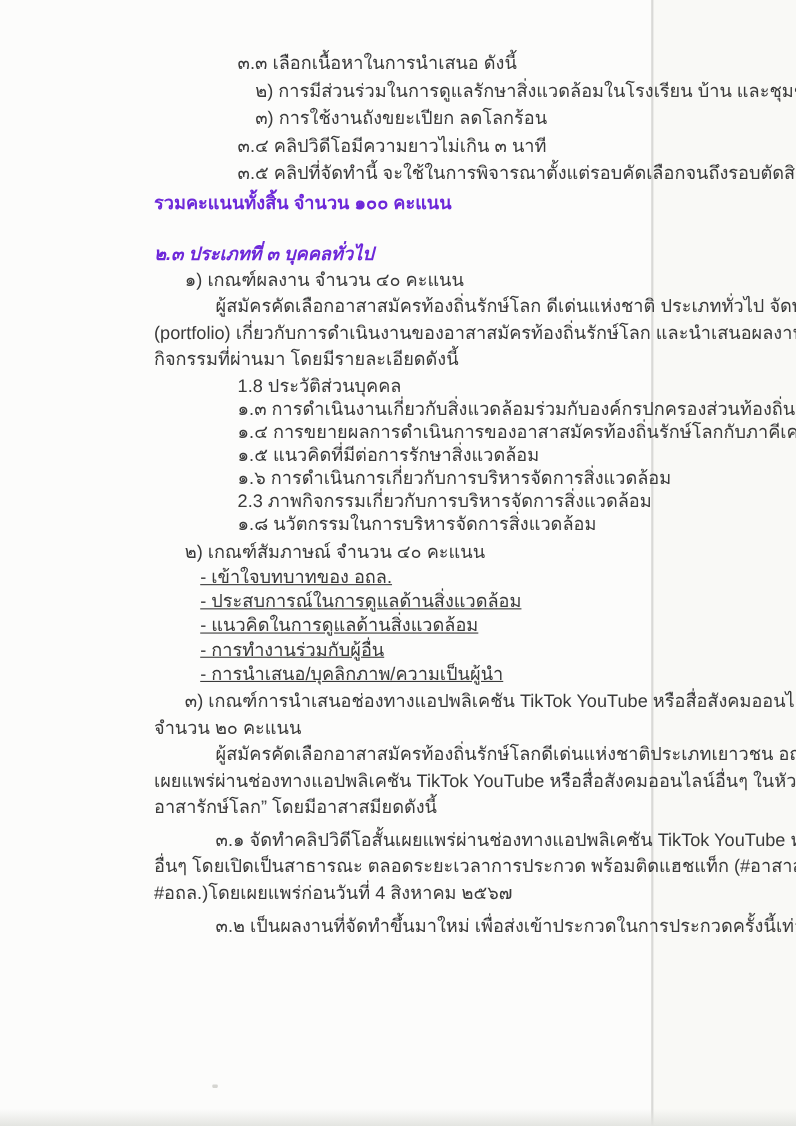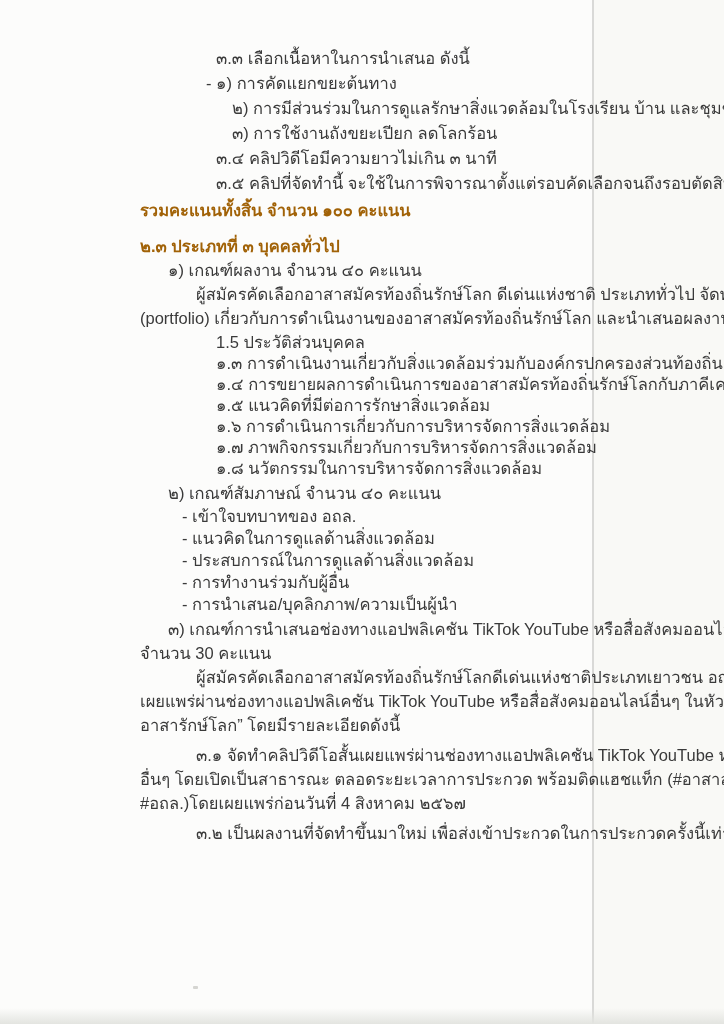--- a/index.html
+++ b/index.html
@@ -29,88 +29,88 @@
     position:absolute;left:193px;top:986px;width:5px;height:3px;
     background:#b4b4ae;opacity:.55;border-radius:1px;
   }
   
   .content{
     position:absolute;top:46px;left:0;right:0;
     font-size:16.5px;line-height:24px;
     white-space:nowrap;
   }
   .ln{padding-left:140px;}
-  .bold{font-weight:700;color:#a16207;}
+  .bold{font-weight:700;color:#6d28d9;}
   .sec1 .ln{line-height:25px;}
   .ind-a{padding-left:216px;}     
   .ind-ad{padding-left:206px;}    
   .ind-b{padding-left:232px;}     
   .ind-c{padding-left:168px;}     
   .ind-d{padding-left:216px;}     
   .ind-e{padding-left:182px;}     
   .ind-f{padding-left:196px;}     
   .tight{line-height:21px;}
-  .tight2{line-height:22px;}
-  .gap-lg{margin-top:12px;}
+  .tight2{line-height:22px;text-decoration:underline;}
+  .gap-lg{margin-top:22px;font-style:italic;}
   .gap-sm{margin-top:6px;}
   .gap-xs{margin-top:2px;}
 </style>
 </head>
 <body>
 
 <div class="page">
 
   <div class="scan-right-strip"></div>
   <div class="scan-vline"></div>
 
   <div class="content">
 
     <div class="sec1">
       <div class="ln ind-a">๓.๓ เลือกเนื้อหาในการนำเสนอ ดังนี้</div>
-      <div class="ln ind-ad">- ๑) การคัดแยกขยะต้นทาง</div>
       <div class="ln ind-b">๒) การมีส่วนร่วมในการดูแลรักษาสิ่งแวดล้อมในโรงเรียน บ้าน และชุมชน</div>
       <div class="ln ind-b">๓) การใช้งานถังขยะเปียก ลดโลกร้อน</div>
       <div class="ln ind-a">๓.๔ คลิปวิดีโอมีความยาวไม่เกิน ๓ นาที</div>
       <div class="ln ind-a">๓.๕ คลิปที่จัดทำนี้ จะใช้ในการพิจารณาตั้งแต่รอบคัดเลือกจนถึงรอบตัดสินระดับประเทศ</div>
     </div>
 
     <div class="ln bold gap-xs">รวมคะแนนทั้งสิ้น จำนวน ๑๐๐ คะแนน</div>
 
     <div class="ln bold gap-lg">๒.๓ ประเภทที่ ๓ บุคคลทั่วไป</div>
 
     <div>
       <div class="ln ind-c">๑) เกณฑ์ผลงาน จำนวน ๔๐ คะแนน</div>
       <div class="ln ind-f">ผู้สมัครคัดเลือกอาสาสมัครท้องถิ่นรักษ์โลก ดีเด่นแห่งชาติ ประเภททั่วไป จัดทำแฟ้มสะสมผลงาน</div>
       <div class="ln">(portfolio) เกี่ยวกับการดำเนินงานของอาสาสมัครท้องถิ่นรักษ์โลก และนำเสนอผลงานจากโครงการ หรือ</div>
+      <div class="ln">กิจกรรมที่ผ่านมา โดยมีรายละเอียดดังนี้</div>
       <div class="gap-xs">
-        <div class="ln ind-d tight">1.5 ประวัติส่วนบุคคล</div>
+        <div class="ln ind-d tight">1.8 ประวัติส่วนบุคคล</div>
         <div class="ln ind-d tight">๑.๓ การดำเนินงานเกี่ยวกับสิ่งแวดล้อมร่วมกับองค์กรปกครองส่วนท้องถิ่น</div>
         <div class="ln ind-d tight">๑.๔ การขยายผลการดำเนินการของอาสาสมัครท้องถิ่นรักษ์โลกกับภาคีเครือข่าย</div>
         <div class="ln ind-d tight">๑.๕ แนวคิดที่มีต่อการรักษาสิ่งแวดล้อม</div>
         <div class="ln ind-d tight">๑.๖ การดำเนินการเกี่ยวกับการบริหารจัดการสิ่งแวดล้อม</div>
-        <div class="ln ind-d tight">๑.๗ ภาพกิจกรรมเกี่ยวกับการบริหารจัดการสิ่งแวดล้อม</div>
+        <div class="ln ind-d tight">2.3 ภาพกิจกรรมเกี่ยวกับการบริหารจัดการสิ่งแวดล้อม</div>
         <div class="ln ind-d tight">๑.๘ นวัตกรรมในการบริหารจัดการสิ่งแวดล้อม</div>
       </div>
     </div>
 
     <div class="gap-xs">
       <div class="ln ind-c">๒) เกณฑ์สัมภาษณ์ จำนวน ๔๐ คะแนน</div>
       <div class="ln ind-e tight2">- เข้าใจบทบาทของ อถล.</div>
+      <div class="ln ind-e tight2">- ประสบการณ์ในการดูแลด้านสิ่งแวดล้อม</div>
       <div class="ln ind-e tight2">- แนวคิดในการดูแลด้านสิ่งแวดล้อม</div>
-      <div class="ln ind-e tight2">- ประสบการณ์ในการดูแลด้านสิ่งแวดล้อม</div>
       <div class="ln ind-e tight2">- การทำงานร่วมกับผู้อื่น</div>
       <div class="ln ind-e tight2">- การนำเสนอ/บุคลิกภาพ/ความเป็นผู้นำ</div>
     </div>
 
     <div class="gap-xs">
       <div class="ln ind-c">๓) เกณฑ์การนำเสนอช่องทางแอปพลิเคชัน TikTok YouTube หรือสื่อสังคมออนไลน์อื่นๆ</div>
-      <div class="ln">จำนวน 30 คะแนน</div>
+      <div class="ln">จำนวน ๒๐ คะแนน</div>
       <div class="ln ind-f">ผู้สมัครคัดเลือกอาสาสมัครท้องถิ่นรักษ์โลกดีเด่นแห่งชาติประเภทเยาวชน อถล. อัดคลิปวิดีโอสั้น</div>
       <div class="ln">เผยแพร่ผ่านช่องทางแอปพลิเคชัน TikTok YouTube หรือสื่อสังคมออนไลน์อื่นๆ ในหัวข้อ “ชุมชนร่วมใจ</div>
-      <div class="ln">อาสารักษ์โลก” โดยมีรายละเอียดดังนี้</div>
+      <div class="ln">อาสารักษ์โลก” โดยมีอาสาสมียดดังนี้</div>
       <div class="ln ind-f gap-sm">๓.๑ จัดทำคลิปวิดีโอสั้นเผยแพร่ผ่านช่องทางแอปพลิเคชัน TikTok YouTube หรือสื่อสังคมออนไลน์</div>
       <div class="ln">อื่นๆ โดยเปิดเป็นสาธารณะ ตลอดระยะเวลาการประกวด พร้อมติดแฮชแท็ก (#อาสาสมัครท้องถิ่นรักษ์โลก หรือ</div>
       <div class="ln">#อถล.)โดยเผยแพร่ก่อนวันที่ 4 สิงหาคม ๒๕๖๗</div>
       <div class="ln ind-f gap-sm">๓.๒ เป็นผลงานที่จัดทำขึ้นมาใหม่ เพื่อส่งเข้าประกวดในการประกวดครั้งนี้เท่านั้น รวมทั้งไม่เคย</div>
     </div>
 
   </div>
 
   <div class="scan-speck"></div>
   <div class="scan-bottom-shade"></div>

